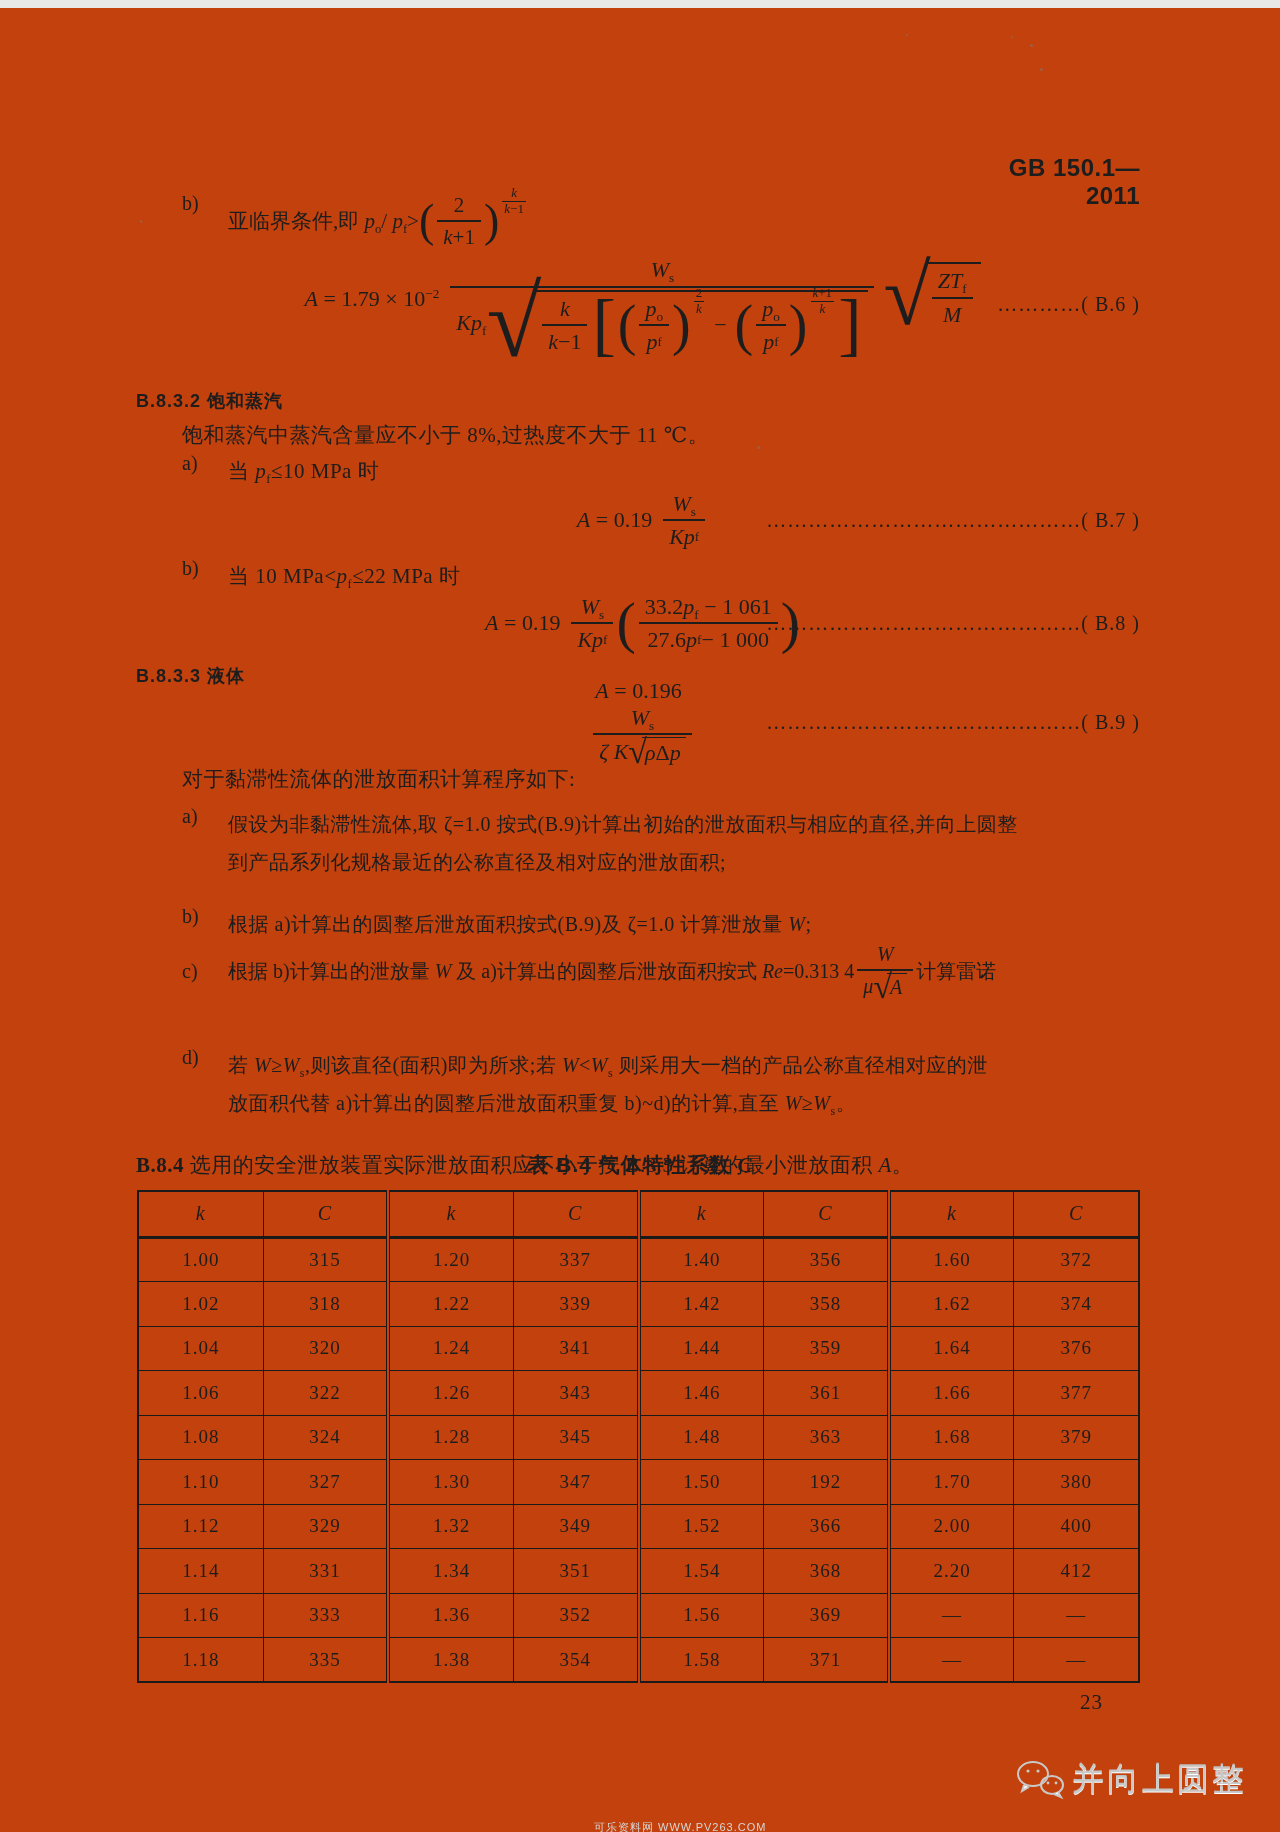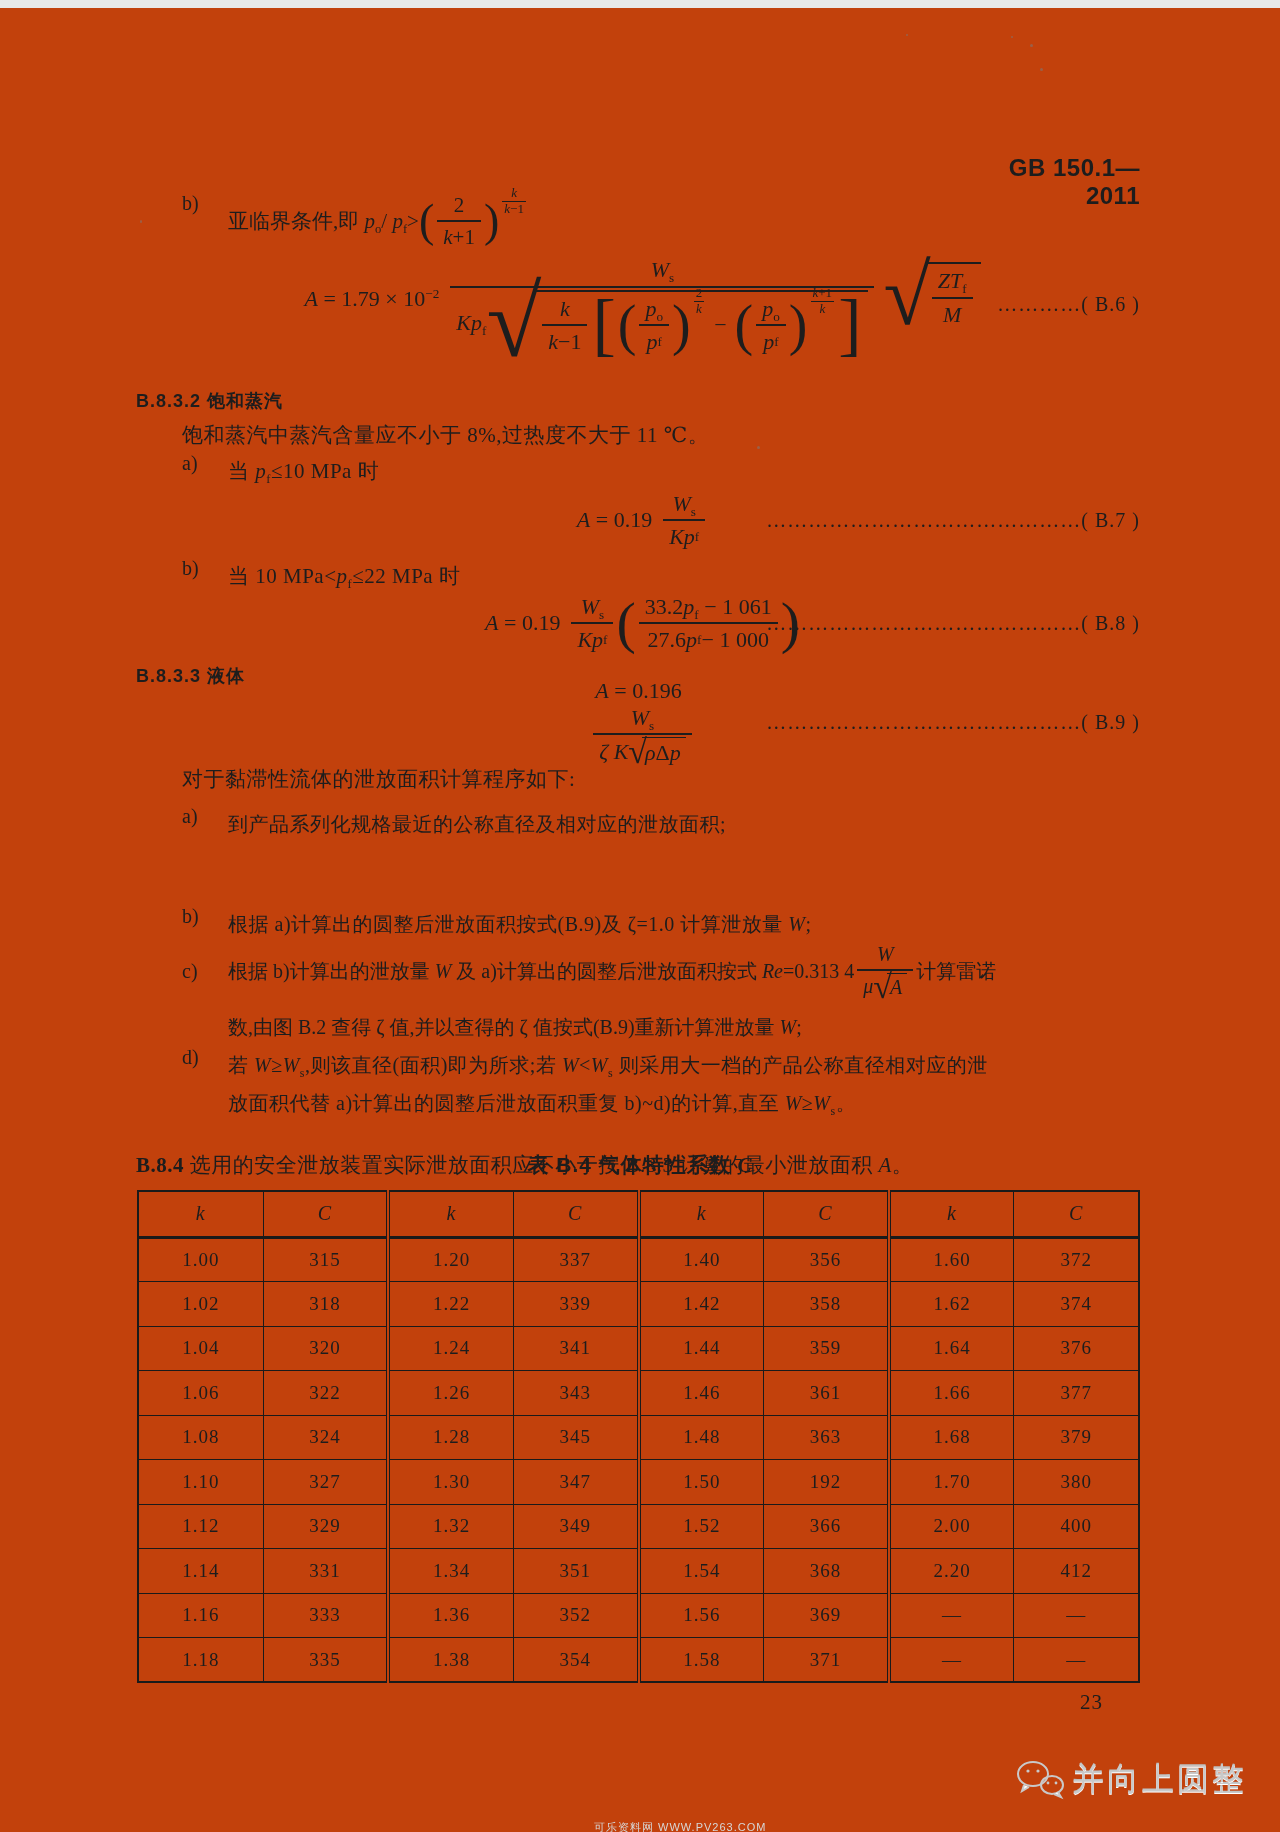--- a/index.html
+++ b/index.html
@@ -253,20 +253,21 @@
       </span>
     </span>
     <span class="dots">………………………………………( B.9 )</span>
   </div>
 
   <div class="abs para" style="top:757px;">对于黏滞性流体的泄放面积计算程序如下:</div>
 
   <div class="abs li" style="top:797px;">
     <span class="lbl">a)</span>
     <span class="txt">
+      <span class="nowrap" style="display:block;">假设为非黏滞性流体,取 ζ=1.0 按式(B.9)计算出初始的泄放面积与相应的直径,并向上圆整</span>
       <span class="nowrap" style="display:block;">到产品系列化规格最近的公称直径及相对应的泄放面积;</span>
     </span>
   </div>
 
   <div class="abs li" style="top:897px;">
     <span class="lbl">b)</span>
     <span class="txt nowrap">根据 a)计算出的圆整后泄放面积按式(B.9)及 ζ=1.0 计算泄放量 <var>W</var>;</span>
   </div>
 
   <div class="abs li" style="top:928px;">
@@ -281,21 +282,20 @@
             <span class="sqrt s-sm">
               <span class="rsym">√</span>
               <span class="rbody">
                   <span><var>A</var></span>
                 </span>
             </span>
           </span>
         </span>
         <span>计算雷诺</span>
       </span>
-      <span class="nowrap" style="display:block;margin-top:8px;">数,由图 B.2 查得 ζ 值,并以查得的 ζ 值按式(B.9)重新计算泄放量 <var>W</var>;</span>
     </span>
   </div>
 
   <div class="abs li" style="top:1038px;">
     <span class="lbl">d)</span>
     <span class="txt">
       <span class="nowrap" style="display:block;">若 <var>W</var>≥<var>W</var><sub>s</sub>,则该直径(面积)即为所求;若 <var>W</var>&lt;<var>W</var><sub>s</sub> 则采用大一档的产品公称直径相对应的泄</span>
       <span class="nowrap" style="display:block;">放面积代替 a)计算出的圆整后泄放面积重复 b)~d)的计算,直至 <var>W</var>≥<var>W</var><sub>s</sub>。</span>
     </span>
   </div>

